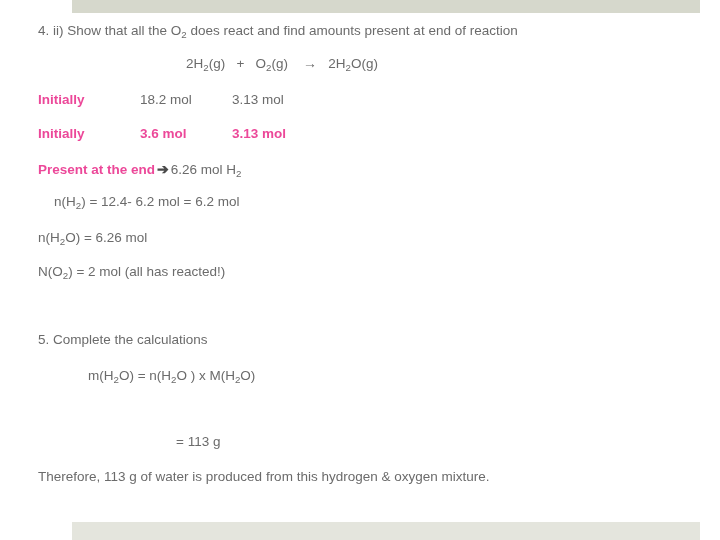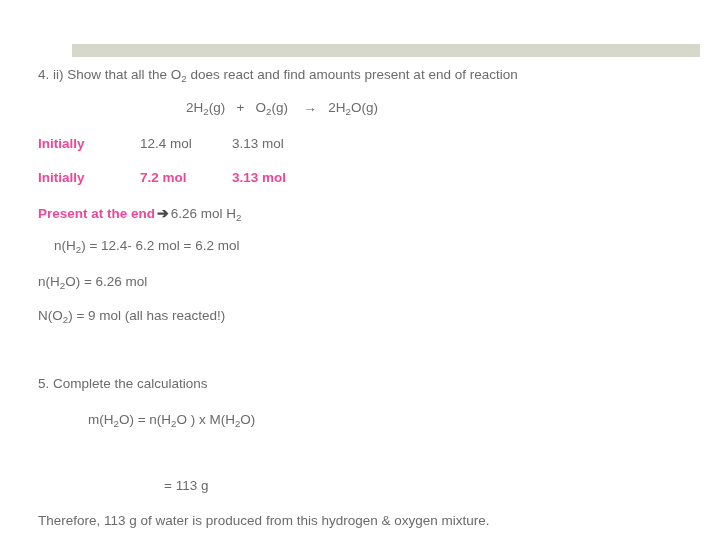--- a/index.html
+++ b/index.html
@@ -12,21 +12,20 @@
     height: 540px;
     position: relative;
     overflow: hidden;
     font-family: "Liberation Sans", sans-serif;
     color: #5a5a5a;
   }
   .slide {
     position: absolute;
     inset: 0;
     background: #ffffff;
-    margin-top: 44px;
   }
   
   .bar-top {
     position: absolute;
     left: 72px;
     top: 0px;
     width: 628px;
     height: 13px;
     background: #d6d8cc;
   }
@@ -83,21 +82,21 @@
   #eq-line        { left: 186px; top: 55px; }
   #row-initially  { left: 38px;  top: 92px; }
   #row-reacting   { left: 38px;  top: 126px; }
   #row-present    { left: 38px;  top: 161px; }
   #calc-nh2       { left: 54px;  top: 194px; text-align: right; }
   #calc-nh2o      { left: 38px;  top: 230px; }
   #calc-no2       { left: 38px;  top: 264px; }
   #q5-heading     { left: 38px;  top: 332px; }
   #calc-mh2o      { left: 88px;  top: 368px; }
   #calc-product   { left: 160px; top: 401px; }
-  #calc-result    { left: 164px; top: 434px; }
+  #calc-result    { left: 176px; top: 434px; }
   #conclusion     { left: 38px;  top: 469px; }
 
   .col-a { display: inline-block; width: 102px; }
   .col-b { display: inline-block; width: 92px; }
   .col-c { display: inline-block; }
 </style>
 </head>
 <body>
 
 <div class="slide">
@@ -113,41 +112,41 @@
 
     <div class="line" id="eq-line">
       <span>2H</span><sub>2</sub><span>(g)</span>
       &nbsp;&nbsp;<span>+</span>&nbsp;&nbsp;
       <span>O</span><sub>2</sub><span>(g)</span>
       &nbsp;&nbsp;&nbsp;<span class="rxn-arrow">→</span>&nbsp;&nbsp;
       <span>2H</span><sub>2</sub><span>O(g)</span>
     </div>
 
     <div class="line" id="row-initially">
-      <span class="col-a bold">Initially</span><span class="col-b">12.4 mol</span><span class="col-c">3.13 mol</span>
+      <span class="col-a bold">Initially</span><span class="col-b">18.2 mol</span><span class="col-c">3.13 mol</span>
     </div>
 
     <div class="line" id="row-reacting">
-      <span class="col-a bold">Initially</span><span class="col-b bold">7.2 mol</span><span class="col-c bold">3.13 mol</span>
+      <span class="col-a bold">Initially</span><span class="col-b bold">3.6 mol</span><span class="col-c bold">3.13 mol</span>
     </div>
 
     <div class="line" id="row-present">
       <span class="bold">Present at the end</span><span class="arrow-glyph">➔</span><span>6.26 mol H</span><sub>2</sub>
     </div>
 
     <div class="line" id="calc-nh2">
       <span>n(H</span><sub>2</sub><span>) = 12.4- 6.2 mol = 6.2 mol</span>
     </div>
 
     <div class="line" id="calc-nh2o">
       <span>n(H</span><sub>2</sub><span>O) = 6.26 mol</span>
     </div>
 
     <div class="line" id="calc-no2">
-      <span>N(O</span><sub>2</sub><span>) = 9 mol (all has reacted!)</span>
+      <span>N(O</span><sub>2</sub><span>) = 2 mol (all has reacted!)</span>
     </div>
 
     <div class="line" id="q5-heading">5. Complete the calculations</div>
 
     <div class="line" id="calc-mh2o">
       <span>m(H</span><sub>2</sub><span>O) = n(H</span><sub>2</sub><span>O ) x M(H</span><sub>2</sub><span>O)</span>
     </div>
 
 
     <div class="line" id="calc-result">= 113 g</div>

